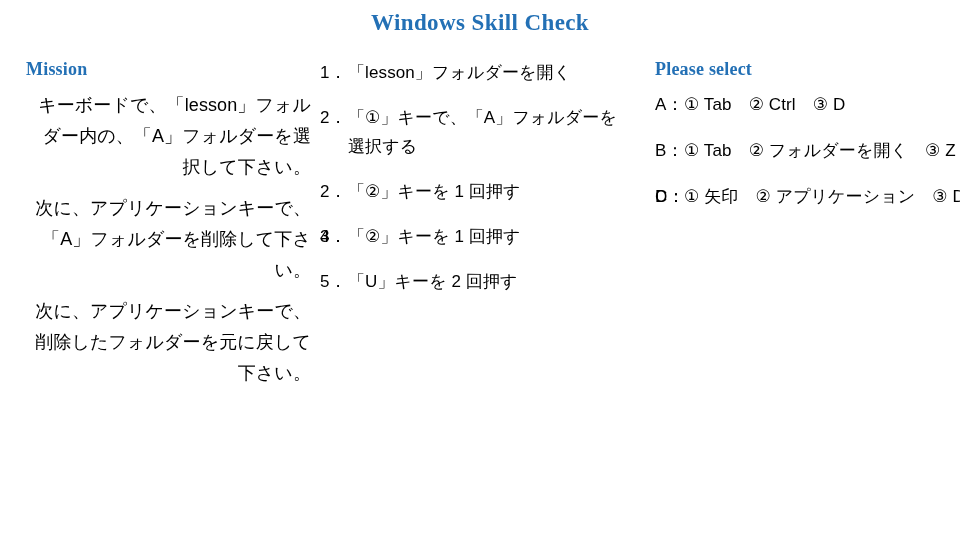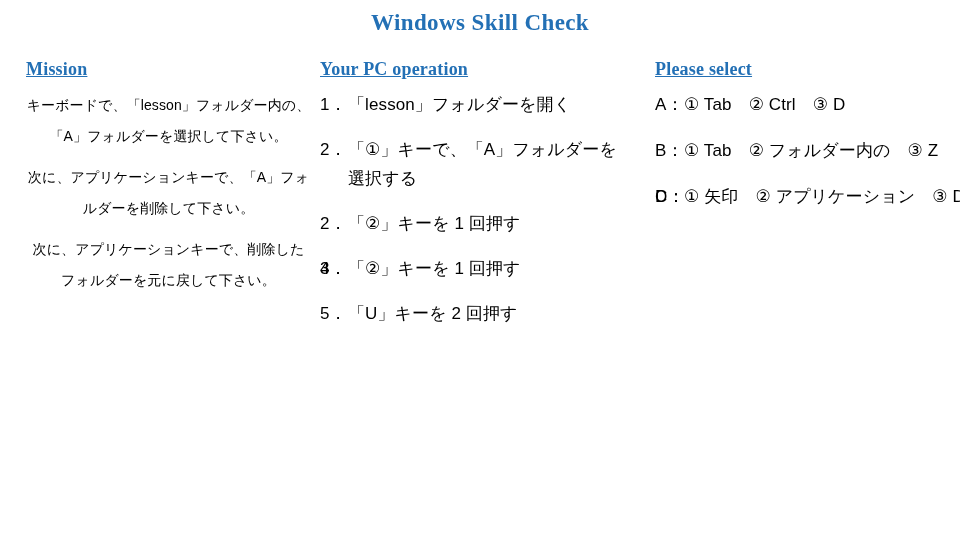--- a/index.html
+++ b/index.html
@@ -55,30 +55,29 @@
   .col-select     { left: 655px; width: 310px; }
 
   .col-head {
     font-family: "Liberation Serif", "DejaVu Serif", serif;
     font-weight: bold;
     font-size: 18px;
     color: #2370b5;
     margin: 0 0 9px 0;
     line-height: 1.25;
     letter-spacing: 0.2px;
-    text-decoration: underline;
   }
 
   
   .para {
-    font-size: 14px;
+    font-size: 18px;
     line-height: 31px;
     margin: 0 0 10px 0;
     letter-spacing: 0.1px;
-    text-align: center;
+    text-align: right;
   }
   .para:last-child { margin-bottom: 13px; }
 
   
   .oplist {
     margin: 0;
     padding: 0;
     list-style: none;
   }
   .opitem {
@@ -152,21 +151,20 @@
   <div class="columns">
 
     <div class="col col-mission">
       <div class="col-head">Mission</div>
       <p class="para">キーボードで、「lesson」フォルダー内の、「A」フォルダーを選択して下さい。</p>
       <p class="para">次に、アプリケーションキーで、「A」フォルダーを削除して下さい。</p>
       <p class="para">次に、アプリケーションキーで、削除したフォルダーを元に戻して下さい。</p>
     </div>
 
     <div class="col col-operation">
-      <div class="col-head">Your PC operation</div>
       <ul class="oplist">
         <li class="opitem">
           <span class="opnum">1．</span>
           <span>「lesson」フォルダーを開く</span>
         </li>
         <li class="opitem">
           <span class="opnum">2．</span>
           <span>「①」キーで、「A」フォルダーを選択する</span>
         </li>
         <li class="opitem">
@@ -189,21 +187,21 @@
 
     <div class="col col-select">
       <div class="col-head">Please select</div>
       <ul class="optlist">
         <li class="optitem">
           <span class="optkey">A：</span>
           <span>① Tab　② Ctrl　③ D</span>
         </li>
         <li class="optitem">
           <span class="optkey">B：</span>
-          <span>① Tab　② フォルダー内の　③ Z</span>
+          <span>① Tab　② フォルダーを開く　③ Z</span>
         </li>
         <li class="optitem">
           <span class="optkey">C：</span>
         </li>
         <li class="optitem">
           <span class="optkey">D：</span>
           <span>① 矢印　② アプリケーション　③ D</span>
         </li>
       </ul>
     </div>

